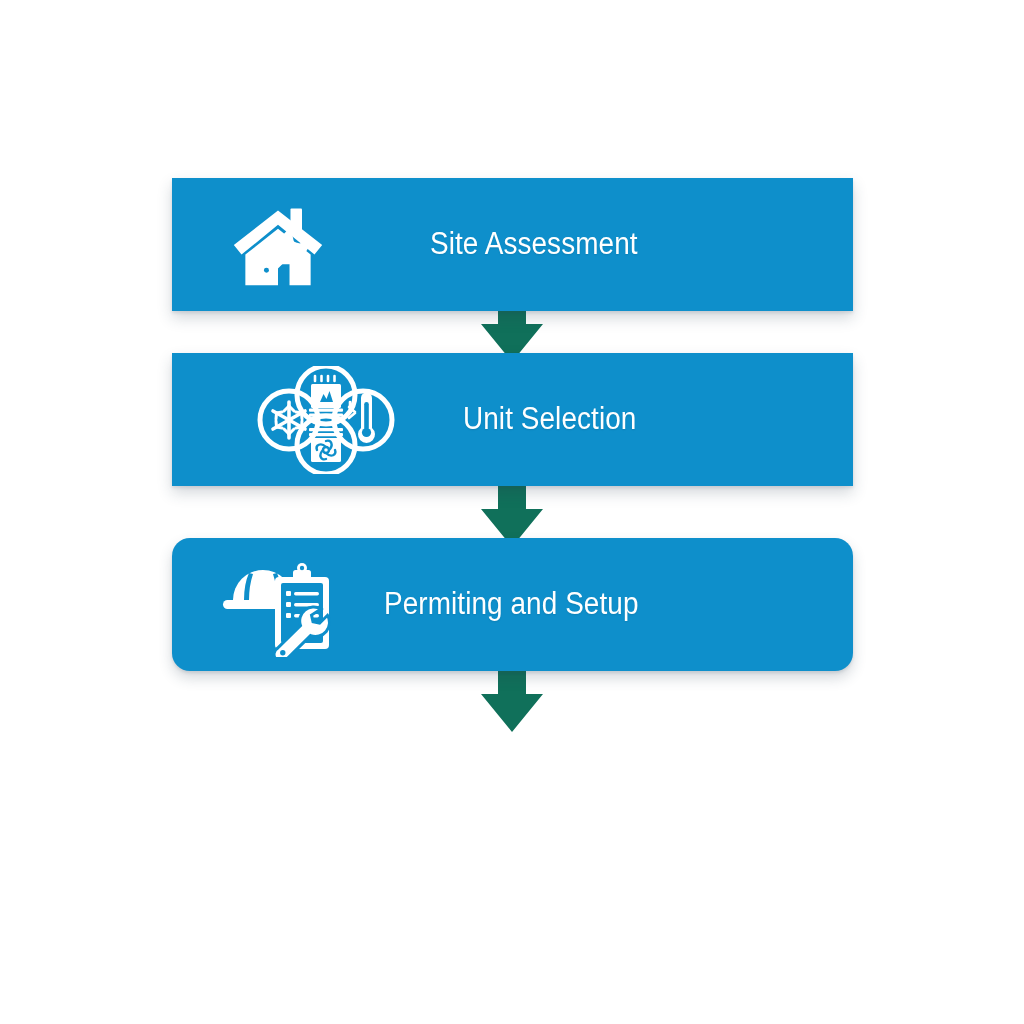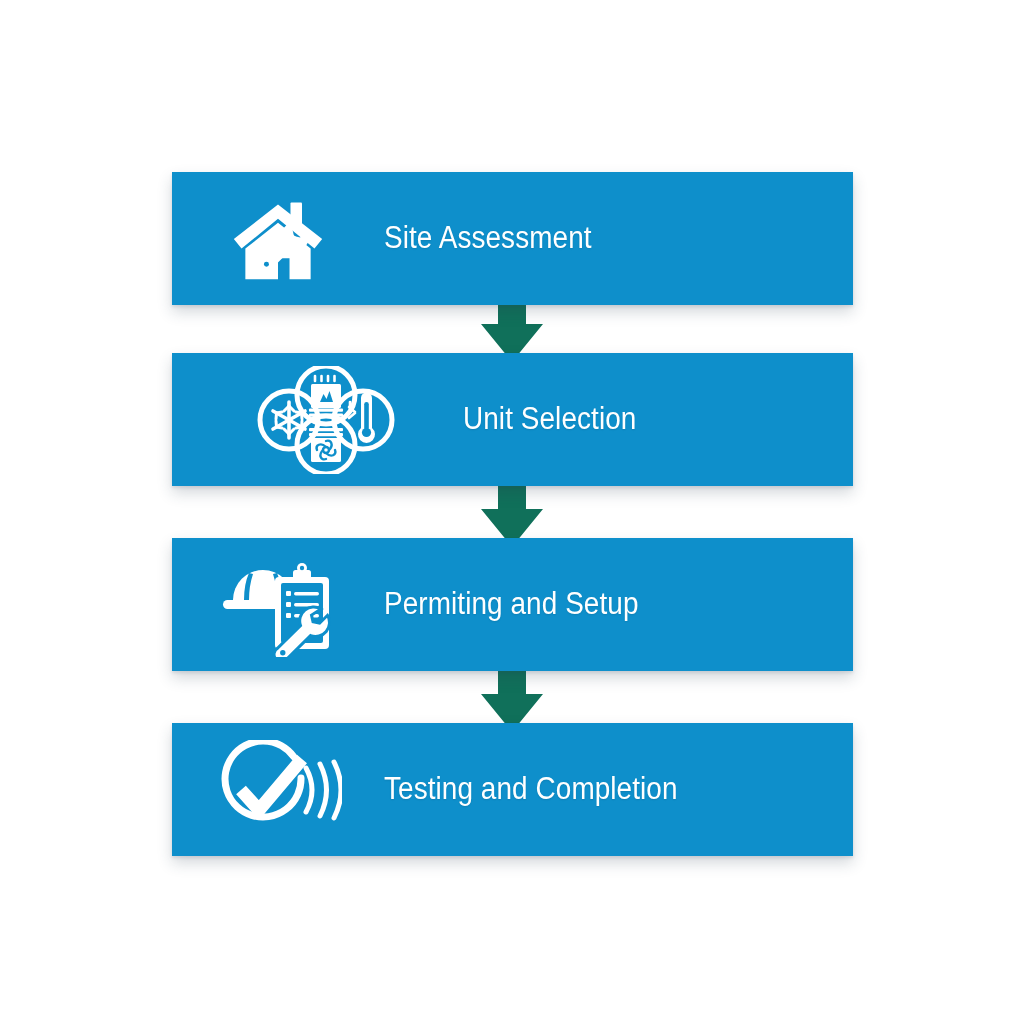--- a/index.html
+++ b/index.html
@@ -27,23 +27,23 @@
     width: 681px;
     height: 133px;
     background: #0e8fcb;
     box-shadow: 0 7px 14px rgba(40, 60, 80, 0.20),
                 0 2px 3px rgba(40, 60, 80, 0.12);
     display: flex;
     align-items: center;
     box-sizing: border-box;
     z-index: 2;
   }
-  .step-1 { top: 172px; }
+  .step-1 { top: 178px; gap: 46px; }
   .step-2 { top: 353px; padding-left: 48px; }
-  .step-3 { top: 538px; }
+  .step-3 { top: 538px; border-radius: 18px; }
   .step-4 { top: 723px; }
 
   .icon-slot {
     width: 212px;
     height: 133px;
     display: flex;
     align-items: center;
     justify-content: center;
     flex: 0 0 212px;
   }
@@ -225,31 +225,14 @@
     </div>
     <div class="step-label">Permiting and Setup</div>
   </div>
 
   <div class="arrow arrow-3">
     <svg width="62" height="72" viewBox="0 0 62 72" aria-hidden="true">
       <polygon points="17,0 45,0 45,34 62,34 31,72 0,34 17,34" fill="#10705a"></polygon>
     </svg>
   </div>
 
-  <div class="step step-4">
-    <div class="icon-slot">
-      <svg width="128" height="100" viewBox="0 0 128 100" aria-hidden="true">
-
-        <path d="M80 17 A38 38 0 1 0 87 38" fill="none" stroke="#ffffff" stroke-width="7" stroke-linecap="round"></path>
-
-        <path d="M27 50 L45 70 L88 19" fill="none" stroke="#ffffff" stroke-width="13" stroke-linecap="butt" stroke-linejoin="miter"></path>
-
-        <g fill="none" stroke="#ffffff" stroke-width="5" stroke-linecap="round">
-          <path d="M92 28 q12 22 0 44"></path>
-          <path d="M106 24 q13 26 0 52"></path>
-          <path d="M120 22 q14 28 0 56"></path>
-        </g>
-      </svg>
-    </div>
-    <div class="step-label">Testing and Completion</div>
-  </div>
 
 </div>
 
 </body></html>

